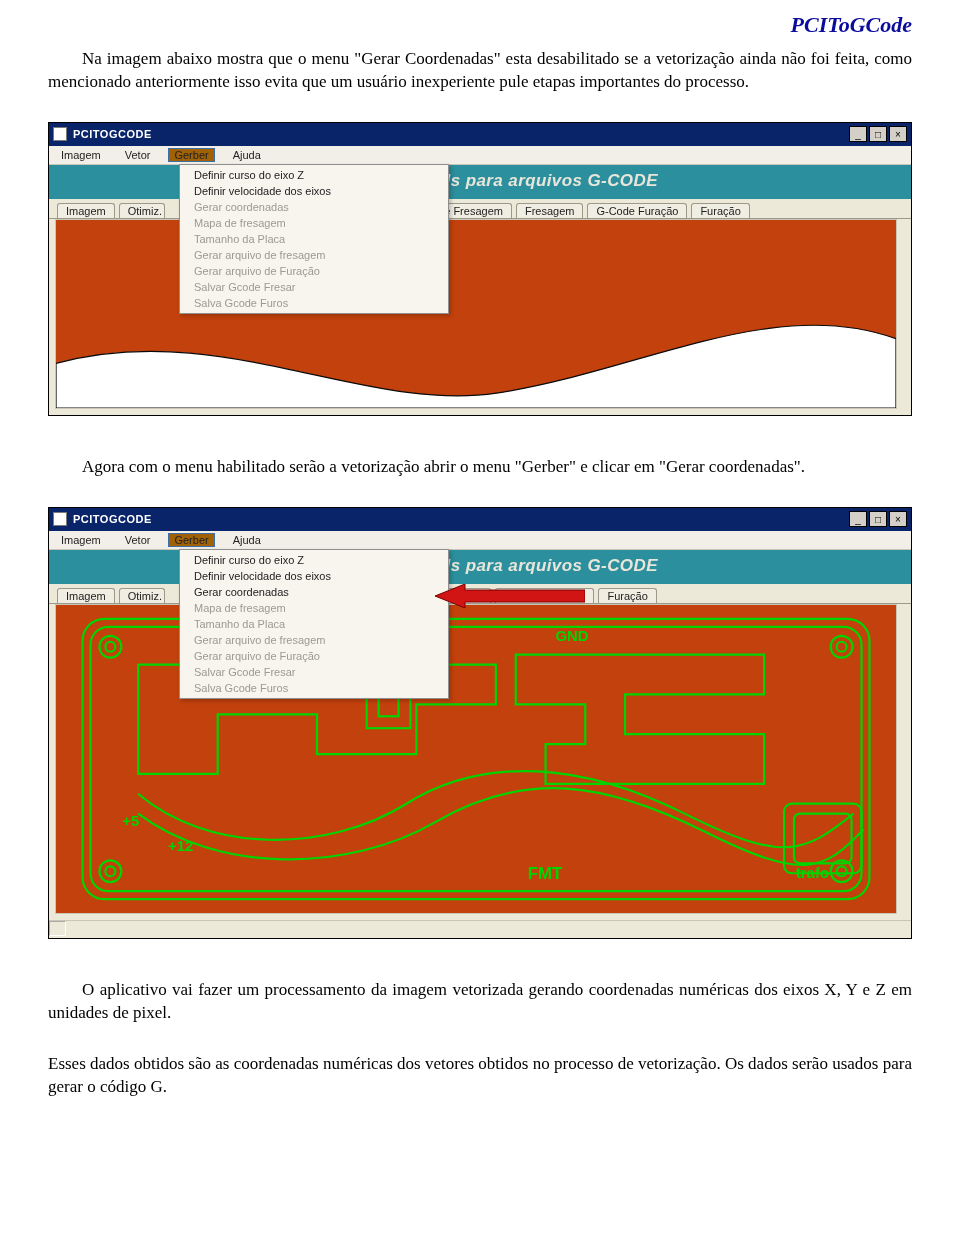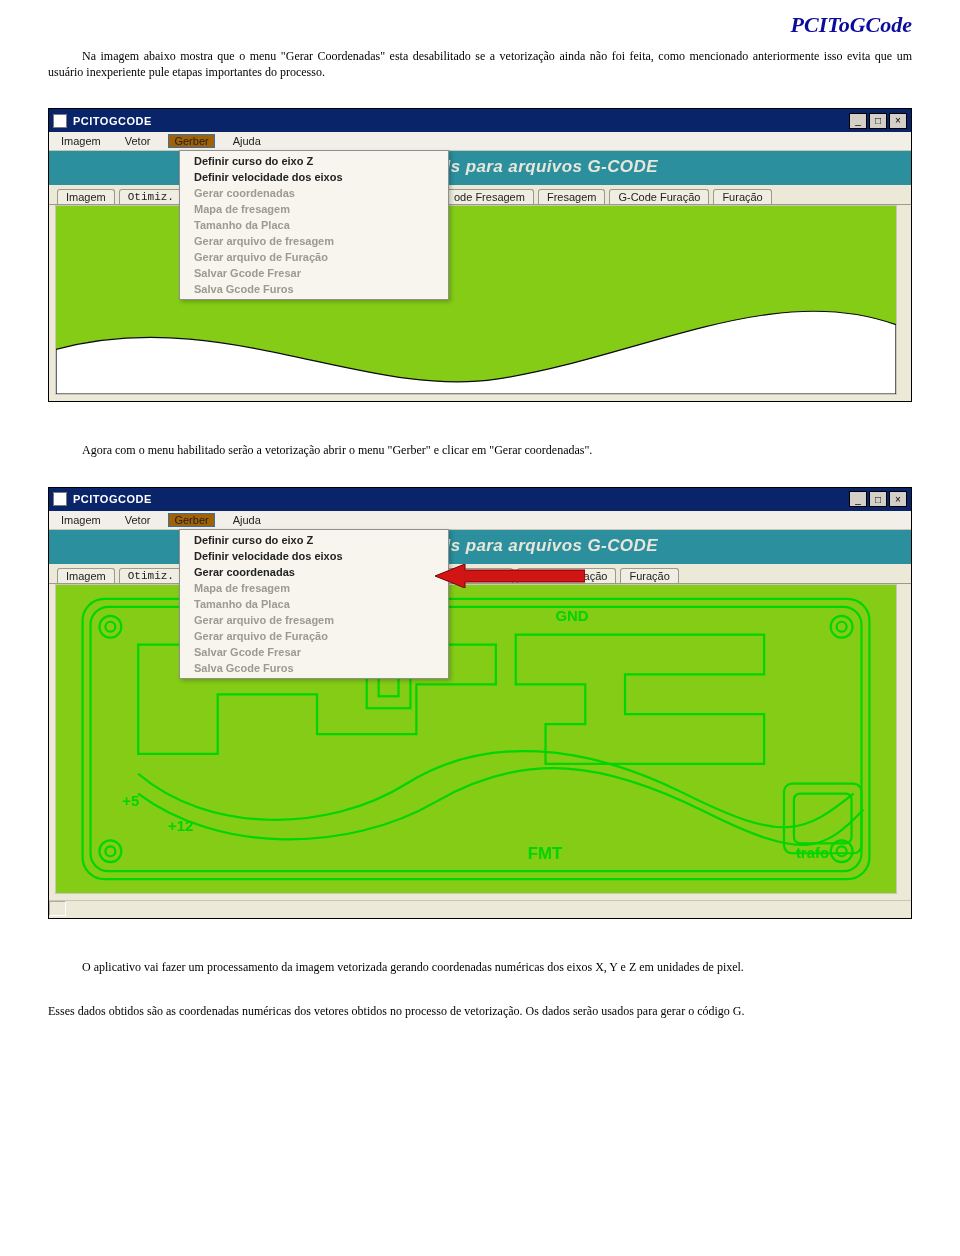--- a/index.html
+++ b/index.html
@@ -12,21 +12,21 @@
   }
   .doc-title {
     text-align: right;
     font-weight: bold;
     font-style: italic;
     color: #0b0b9c;
     font-size: 22px;
     padding: 12px 0 10px 0;
   }
   .para {
-    font-size: 12px;
+    font-size: 17px;
     line-height: 1.35;
     text-align: justify;
     margin-bottom: 28px;
   }
   .para .indent { display: inline-block; width: 34px; }
 
   
   .app-window {
     border: 1px solid #000;
     background: #ece9d8;
@@ -87,21 +87,20 @@
     background: #f7f5ee;
     border: 1px solid #8f8f8f;
     box-shadow: 2px 2px 4px rgba(0,0,0,0.22);
     z-index: 10;
     padding: 2px 0;
   }
   .dropdown .dd-item {
     padding: 2px 14px;
     white-space: nowrap;
     color: #222;
-    font-weight: bold;
   }
   .dropdown .dd-item.disabled {
     color: #9d9a90;
   }
   .banner {
     background: #2b8f9d;
     height: 34px;
     position: relative;
     overflow: hidden;
   }
@@ -125,24 +124,24 @@
     align-items: flex-end;
   }
   .tabrow .tab {
     border: 1px solid #9c988a;
     border-bottom: none;
     background: #f0ede2;
     padding: 1px 8px;
     font-size: 11px;
     border-radius: 3px 3px 0 0;
   }
-  .tabrow .tab.cut-right { padding-right: 12px; font-family: Liberation Mono, monospace; }
+  .tabrow .tab.cut-right { padding-right: 2px; }
   .tabrow .spacer-behind-dd { width: 250px; }
   .content-area {
-    background: #84cc16;
+    background: #c2410c;
     border: 1px solid #c9c5b7;
     margin: 0 14px 6px 6px;
     position: relative;
   }
   .content-area.curved {
     height: 190px;
   }
   .content-area.pcb {
     height: 310px;
   }

